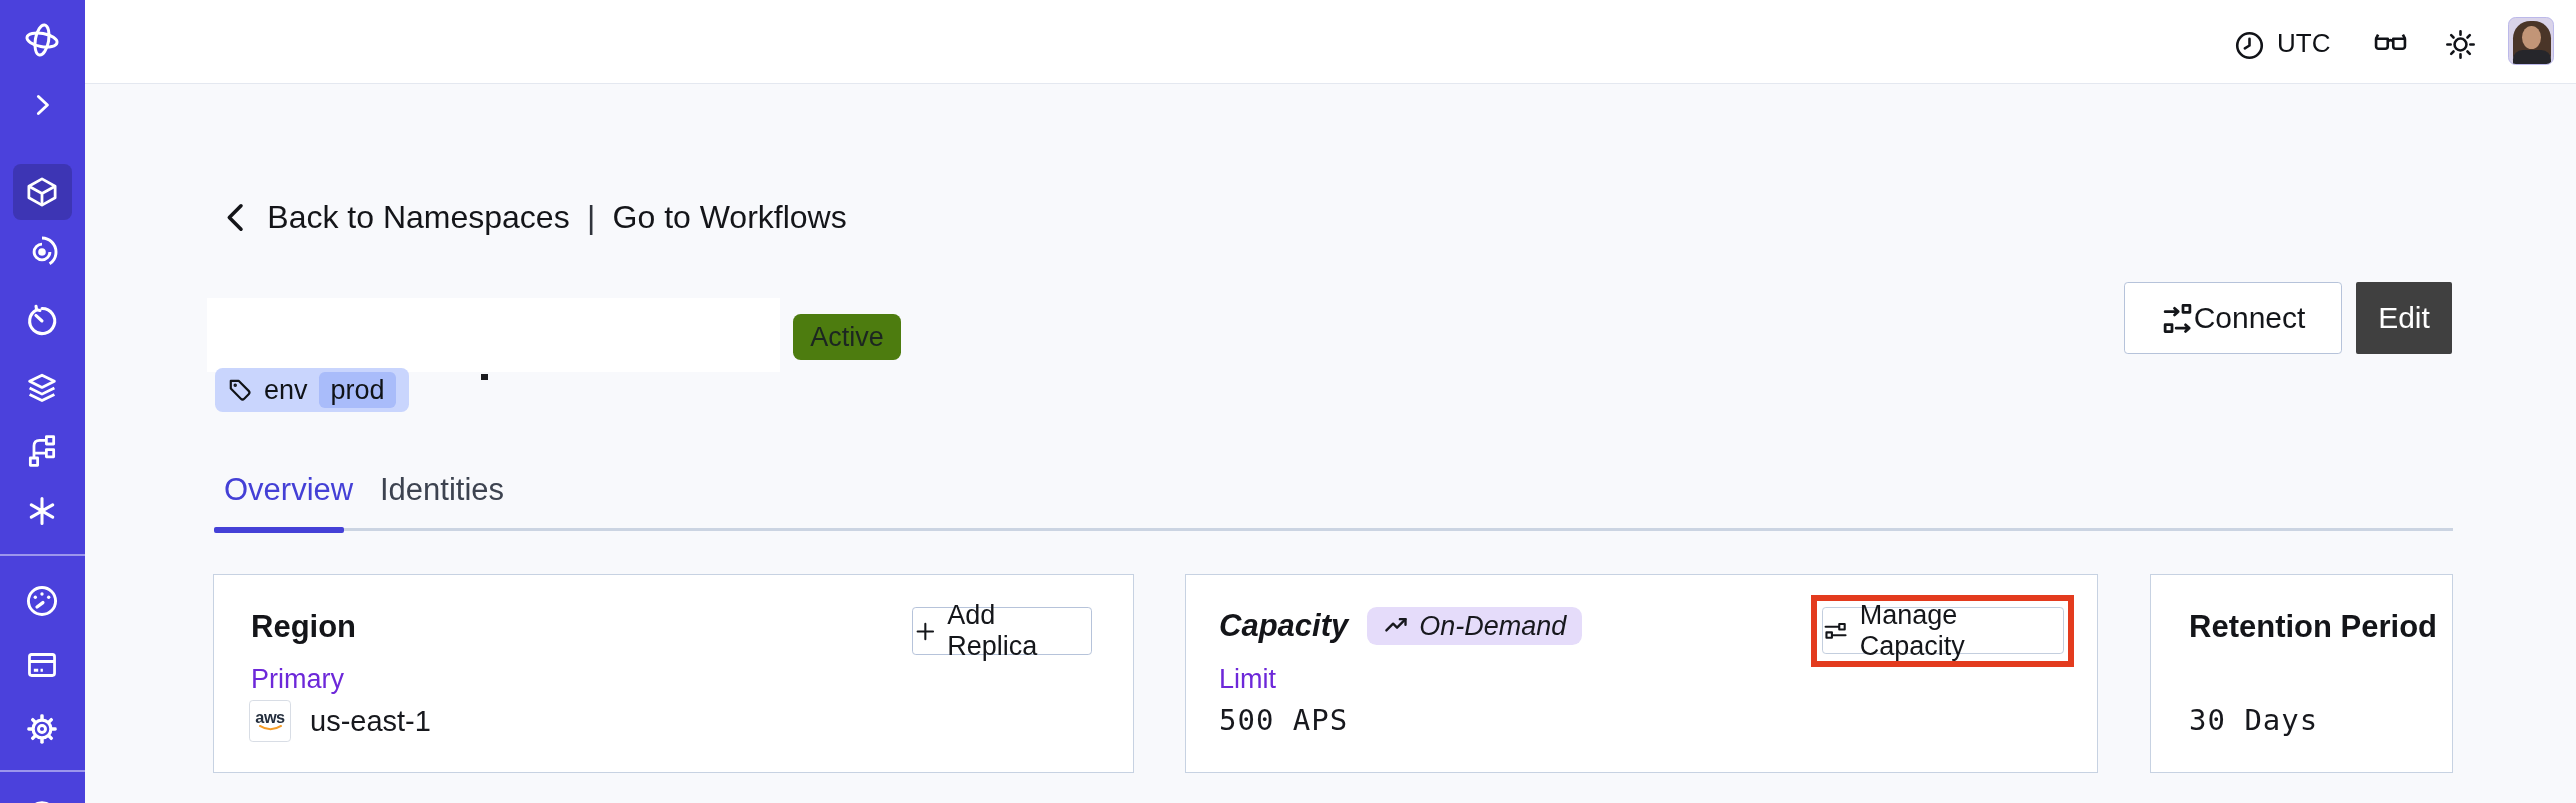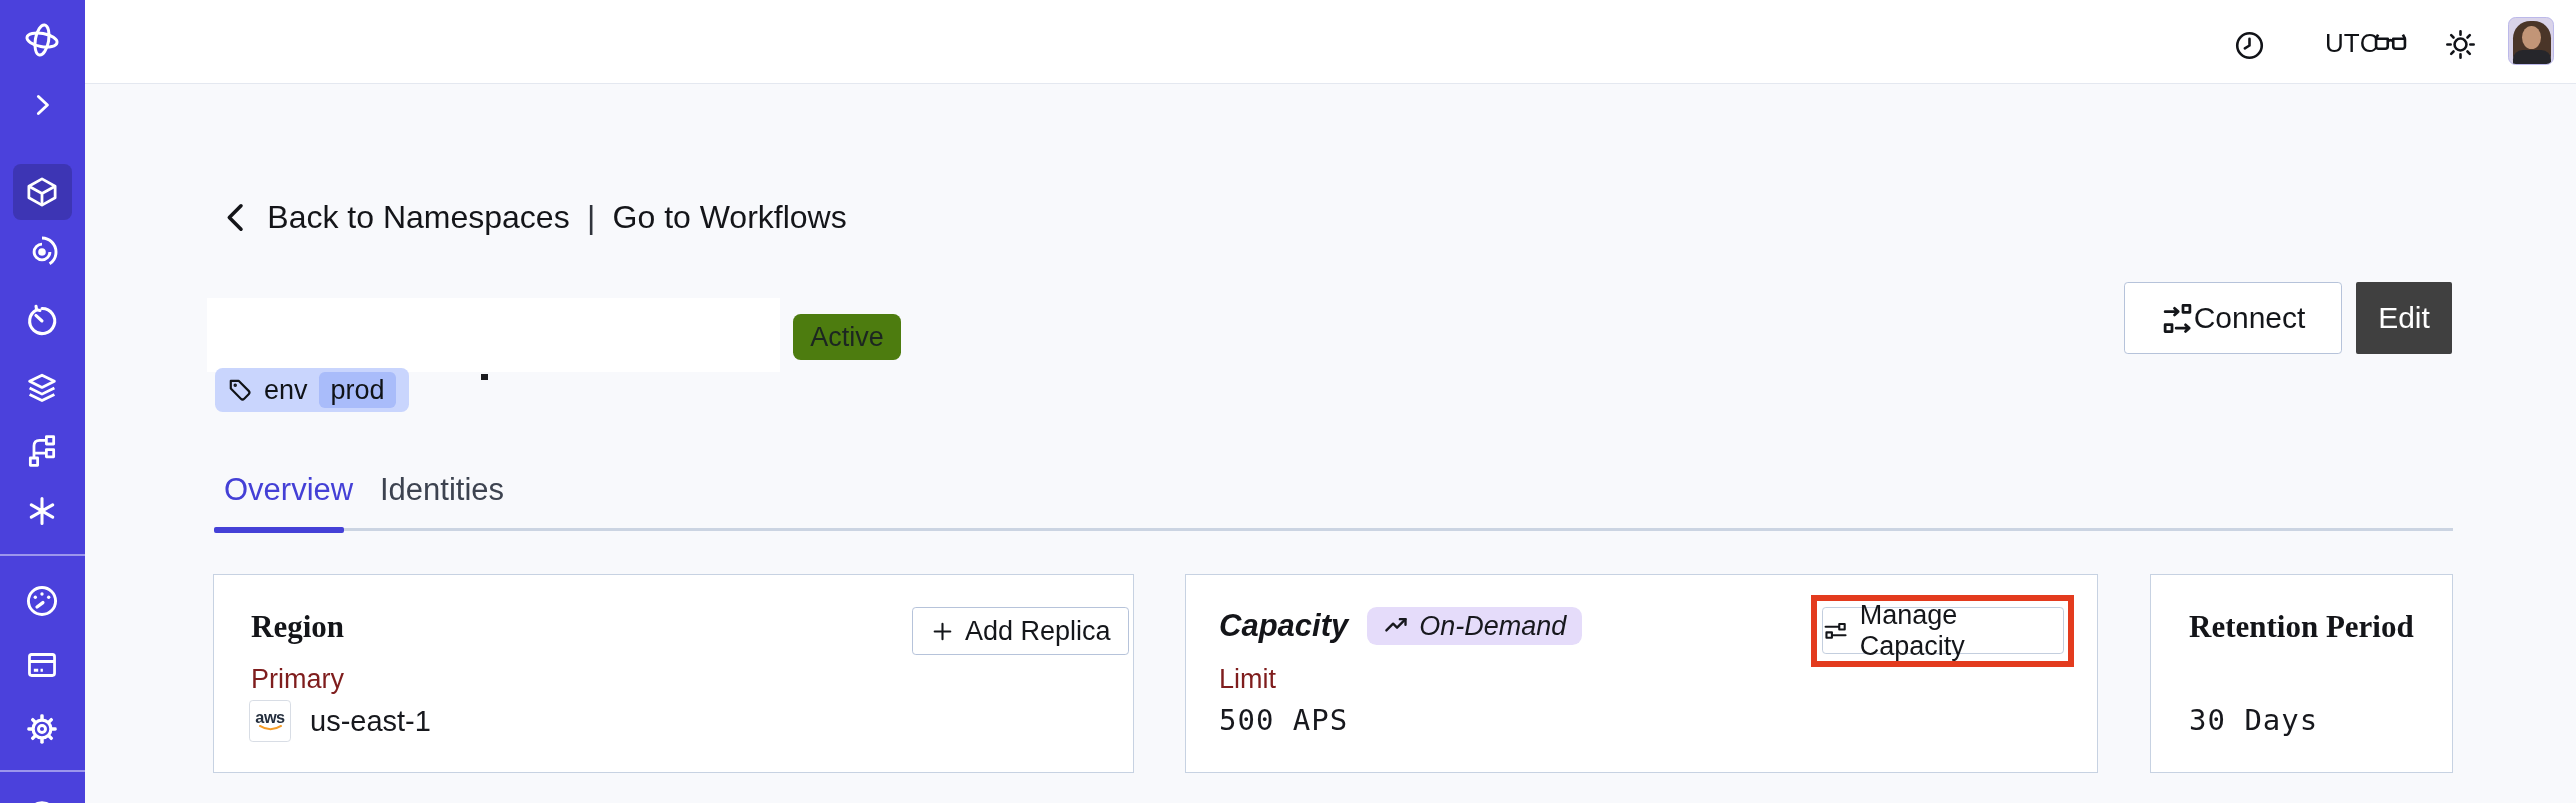--- a/index.html
+++ b/index.html
@@ -9,21 +9,21 @@
     background:#f8f9fc; font-family:"Liberation Sans", sans-serif; color:#17181d;
   }
   svg { display:block; }
 
   
   .topbar {
     position:absolute; left:85px; top:0; right:0; height:84px;
     background:#ffffff; border-bottom:1.9px solid #e4e8f0;
   }
   .tb-abs { position:absolute; }
-  .tz-label { font-size:26px; font-weight:500; color:#101216;margin-left:48px; }
+  .tz-label { font-size:26px; font-weight:500; color:#101216; }
   .avatar {
     width:46px; height:48px; border:1.9px solid #bcb9ea; border-radius:7.7px;
     background:#d9d3e9; overflow:hidden; position:relative; cursor:pointer;
   }
   .avatar .hair { position:absolute; left:3.8px; top:2.9px; width:38px; height:44px; background:#4a3528; border-radius:17.3px 17.3px 9.6px 9.6px; }
   .avatar .face { position:absolute; left:13.4px; top:7.7px; width:19px; height:23px; background:#c29577; border-radius:50%; }
   .avatar .body { position:absolute; left:3.8px; top:32px; width:38px; height:19px; background:#26262b; border-radius:9.6px 9.6px 0 0; }
 
   
   .sidebar { position:absolute; left:0; top:0; width:85px; height:804px; background:#4b41dc; z-index:5; }
@@ -70,31 +70,31 @@
   .tab-overview { left:224px; color:#4440d6; font-weight:500; }
   .tab-identities { left:380px; color:#3d4350; font-weight:400; }
   .tabs-line { position:absolute; left:214px; top:528px; width:2239px; height:2.9px; background:#cbd4e2; }
   .tabs-active-line { position:absolute; left:214px; top:527px; width:130px; height:5.8px; background:#4541d7; border-radius:1.9px; }
 
   
   .card { position:absolute; top:574px; height:199px; background:#ffffff; border:1.9px solid #c7d2e2; }
   .card-region   { left:213px;  width:921px; }
   .card-capacity { left:1185px; width:913px; }
   .card-retention{ left:2150px; width:303px; }
-  .card-title { position:absolute; left:38px; top:631px0; font-size:31px; font-weight:600; color:#141519;font-family:Liberation Serif, serif; }
-  .card-label { position:absolute; left:38px; top:662px; font-size:27px; color:#7f1d1d; }
+  .card-title { position:absolute; left:38px; top:631px0; font-size:31px; font-weight:600; color:#141519; }
+  .card-label { position:absolute; left:38px; top:662px; font-size:27px; color:#6d28d9; }
   .mono-value { position:absolute; left:38px; top:700px; font-size:29px; color:#17181d;
                 font-family:"DejaVu Sans Mono", monospace; letter-spacing:1px; }
 
   .title-row { position:absolute; left:34px; top:628px0; display:flex; align-items:center; gap:19px;font-style:italic; }
   .od-badge { height:38px; padding:0 15.3px; background:#e5dcfa; border-radius:9.6px;
               display:inline-flex; align-items:center; gap:9.6px; font-size:27px; color:#17181d; }
 
   .btn-add-replica {
-    position:absolute; left:912px; top:607px; width:217px; height:48px; gap:9.6px;
+    position:absolute; left:912px; top:607px; width:180px; height:48px; gap:9.6px;
     background:#fff; border:1.9px solid #b6c3da; border-radius:3.8px; font-size:27px; color:#14161a;
   }
   .btn-manage {
     position:absolute; left:1822px; top:607px; width:242px; height:47px; gap:11.5px;
     background:#fff; border:1.9px solid #c3cede; border-radius:3.8px; font-size:27px; color:#14161a;
   }
   .red-annotation {
     position:absolute; left:1811px; top:595px; width:263px; height:72px;
     border:6.7px solid #e33b1e; z-index:4; pointer-events:none;
   }

